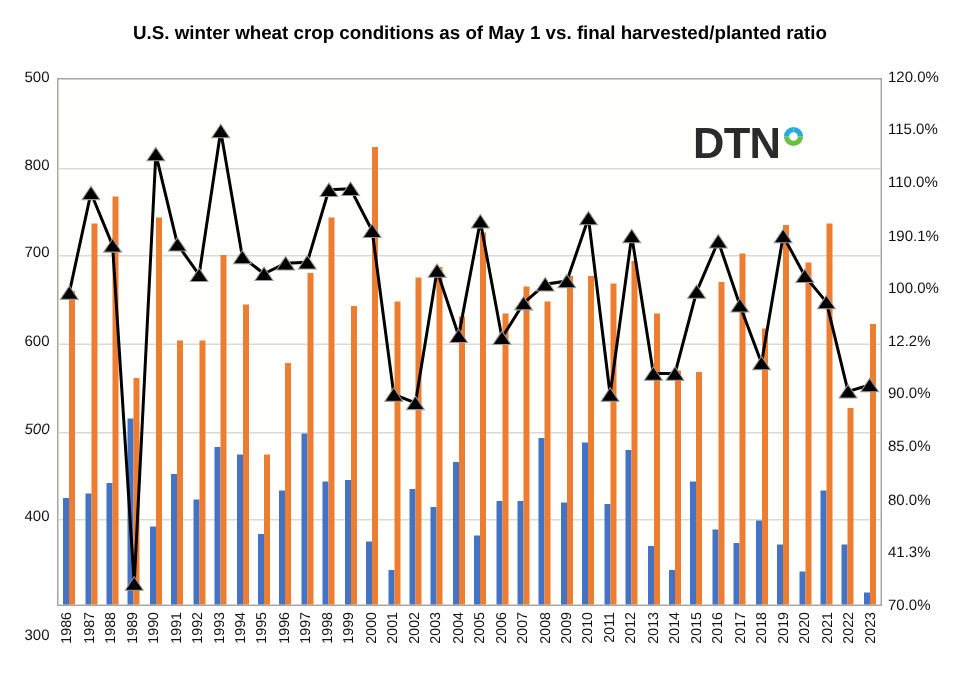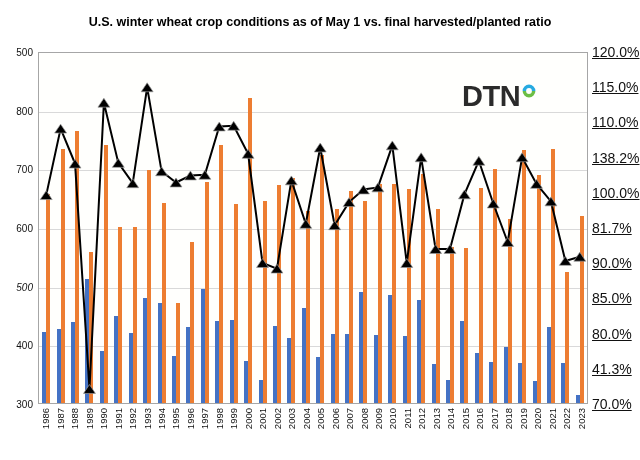--- a/index.html
+++ b/index.html
@@ -54,22 +54,22 @@
   .bar-orange{background:#ED7D31;}
 
   
   .lineLayer{position:absolute;left:0;top:0;width:100%;height:100%;pointer-events:none;}
 
   
   .yleft{position:absolute;left:0;top:52px;width:33px;height:352px;}
   .yleft span{position:absolute;right:0;font-size:10px;transform:translateY(-50%);
               text-align:right;white-space:nowrap;color:#111;}
   .yright{position:absolute;left:592px;top:52px;width:48px;height:352px;}
-  .yright span{position:absolute;left:0;font-size:14px;transform:translateY(-50%);
-               white-space:nowrap;color:#111;text-decoration:underline;}
+  .yright span{position:absolute;left:0;font-size:10px;transform:translateY(-50%);
+               white-space:nowrap;color:#111;}
   .xaxis{position:absolute;left:38px;top:406px;width:550px;height:46px;display:flex;}
   .xtick{flex:1 1 0;position:relative;}
   .xtick span{
     position:absolute;left:50%;top:2px;
     font-size:9.5px;color:#111;white-space:nowrap;
     transform-origin:left top;
     transform:rotate(-90deg) translate(-100%, -50%);
   }
 
   
@@ -98,21 +98,21 @@
     <div class="legend-item">
       <span class="line-swatch">
         <span class="ln"></span>
           <span class="tri"></span>
       </span>
       <span>5/1 cond</span>
     </div>
   </div>
 
   <div class="yleft">
-      <span style="top: 352px;">300</span>
+      <span style="top: 372px;">300</span>
       <span style="top: 293.333px;">400</span>
       <span style="top: 234.667px; font-style: italic;">500</span>
       <span style="top: 176px;">600</span>
       <span style="top: 117.333px;">700</span>
       <span style="top: 58.6667px;">800</span>
       <span style="top: 0px;">500</span>
     </div>
 
   <div class="plot">
       <div class="gridline" style="top: 58.6667px;"></div>
@@ -316,23 +316,23 @@
         <polygon points="542.7631578947368,200.36399999999998 536.7631578947368,209.36399999999998 548.7631578947368,209.36399999999998" fill="#000000" stroke="#9a9a9a" stroke-width="0.7"></polygon>
       </svg>
   </div>
 
   <div class="yright">
       <span style="top: 352px;">70.0%</span>
       <span style="top: 316.8px;">41.3%</span>
       <span style="top: 281.6px;">80.0%</span>
       <span style="top: 246.4px;">85.0%</span>
       <span style="top: 211.2px;">90.0%</span>
-      <span style="top: 176px;">81.7%</span>
+      <span style="top: 176px;">12.2%</span>
       <span style="top: 140.8px;">100.0%</span>
-      <span style="top: 105.6px;">138.2%</span>
+      <span style="top: 105.6px;">190.1%</span>
       <span style="top: 70.4px;">110.0%</span>
       <span style="top: 35.2px;">115.0%</span>
       <span style="top: 0px;">120.0%</span>
     </div>
   <div class="xaxis">
       <div class="xtick">
         <span>1986</span>
       </div>
       <div class="xtick">
         <span>1987</span>

